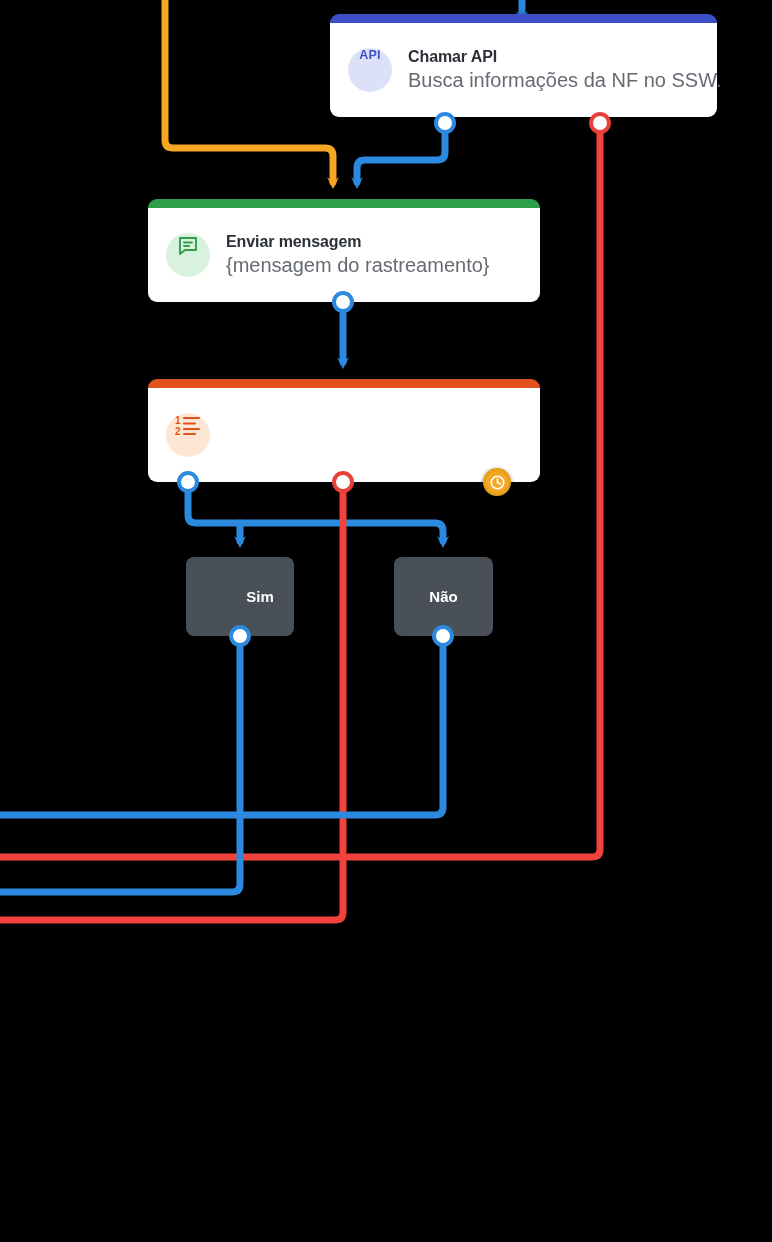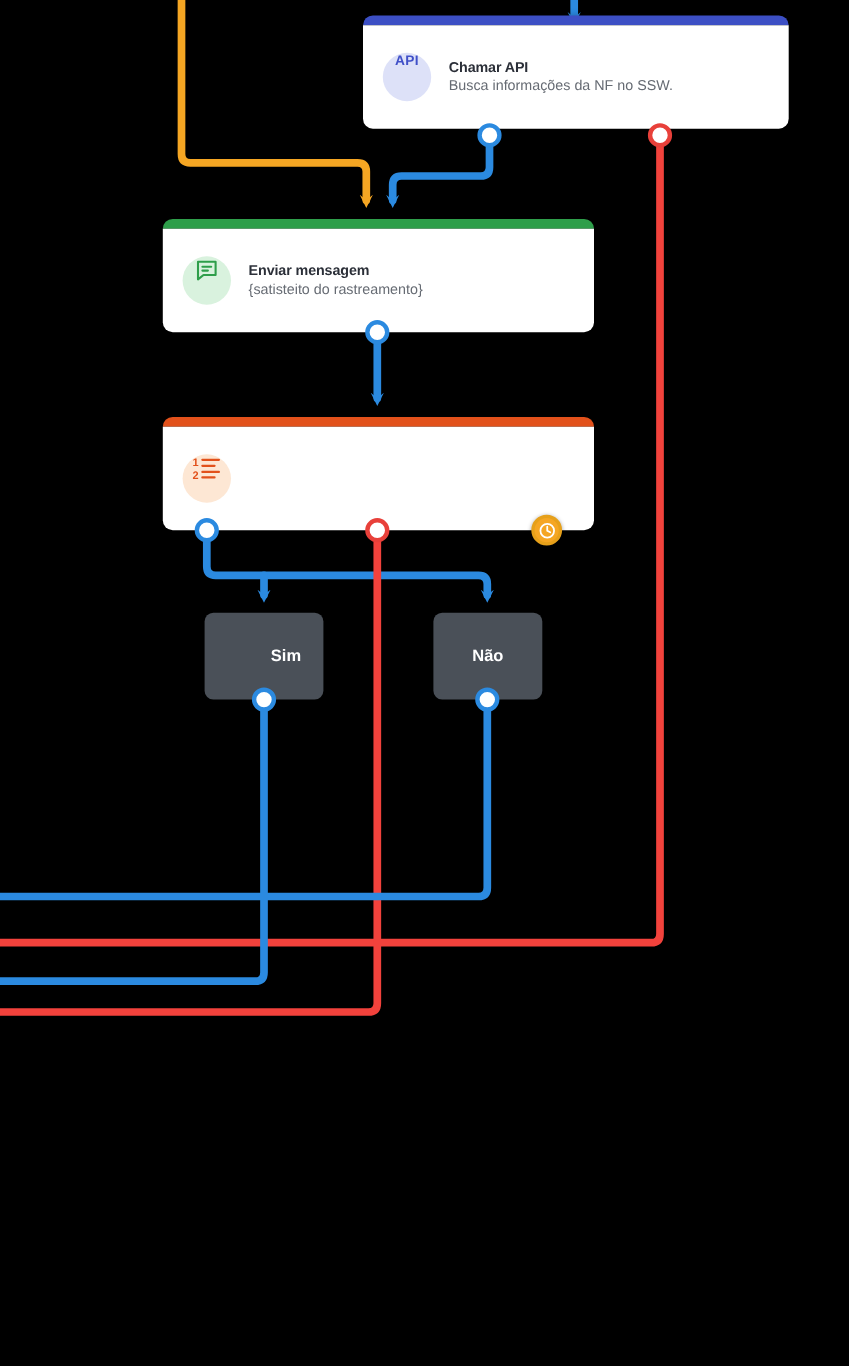--- a/index.html
+++ b/index.html
@@ -44,29 +44,29 @@
     width: 44px; height: 44px;
     border-radius: 50%;
     flex: 0 0 44px;
     display: flex;
     align-items: flex-start;
     justify-content: center;
     margin-right: 16px;
   }
   .node-text { min-width: 0; }
   .node-title {
-    font-size: 13px;
+    font-size: 16px;
     font-weight: bold;
     color: #2b2f38;
     line-height: 1.25;
     letter-spacing: -0.1px;
     white-space: nowrap;
   }
   .node-sub {
-    font-size: 13px;
+    font-size: 20px;
     color: #666b73;
     line-height: 1.3;
     margin-top: 0;
     white-space: nowrap;
   }
 
   .api-badge {
     font-size: 12.5px;
     font-weight: bold;
     color: #4050c8;
@@ -174,21 +174,21 @@
     <div class="node-body" style="height:94px;">
       <div class="node-icon" style="background:#d9f2de;">
         <svg width="24" height="24" viewBox="0 0 24 24" fill="none" stroke="#2e9e4a" stroke-width="1.9" stroke-linecap="round" stroke-linejoin="round">
           <path d="M4 5h16v12H9l-5 4z"></path>
           <line x1="8" y1="9.5" x2="16" y2="9.5"></line>
           <line x1="8" y1="13" x2="13" y2="13"></line>
         </svg>
       </div>
       <div class="node-text">
         <div class="node-title">Enviar mensagem</div>
-        <div class="node-sub">{satisteito do rastreamento}</div>
+        <div class="node-sub">{mensagem do rastreamento}</div>
       </div>
     </div>
   </div>
   <div class="port" style="left:332px; top:291px;"></div>
 
   <div class="node" style="left:148px; top:379px; width:392px;">
     <div class="node-bar" style="background:#e2511b;"></div>
     <div class="node-body" style="height:94px;">
       <div class="node-icon" style="background:#fde7d4;">
         <svg width="26" height="24" viewBox="0 0 26 24" fill="none">

